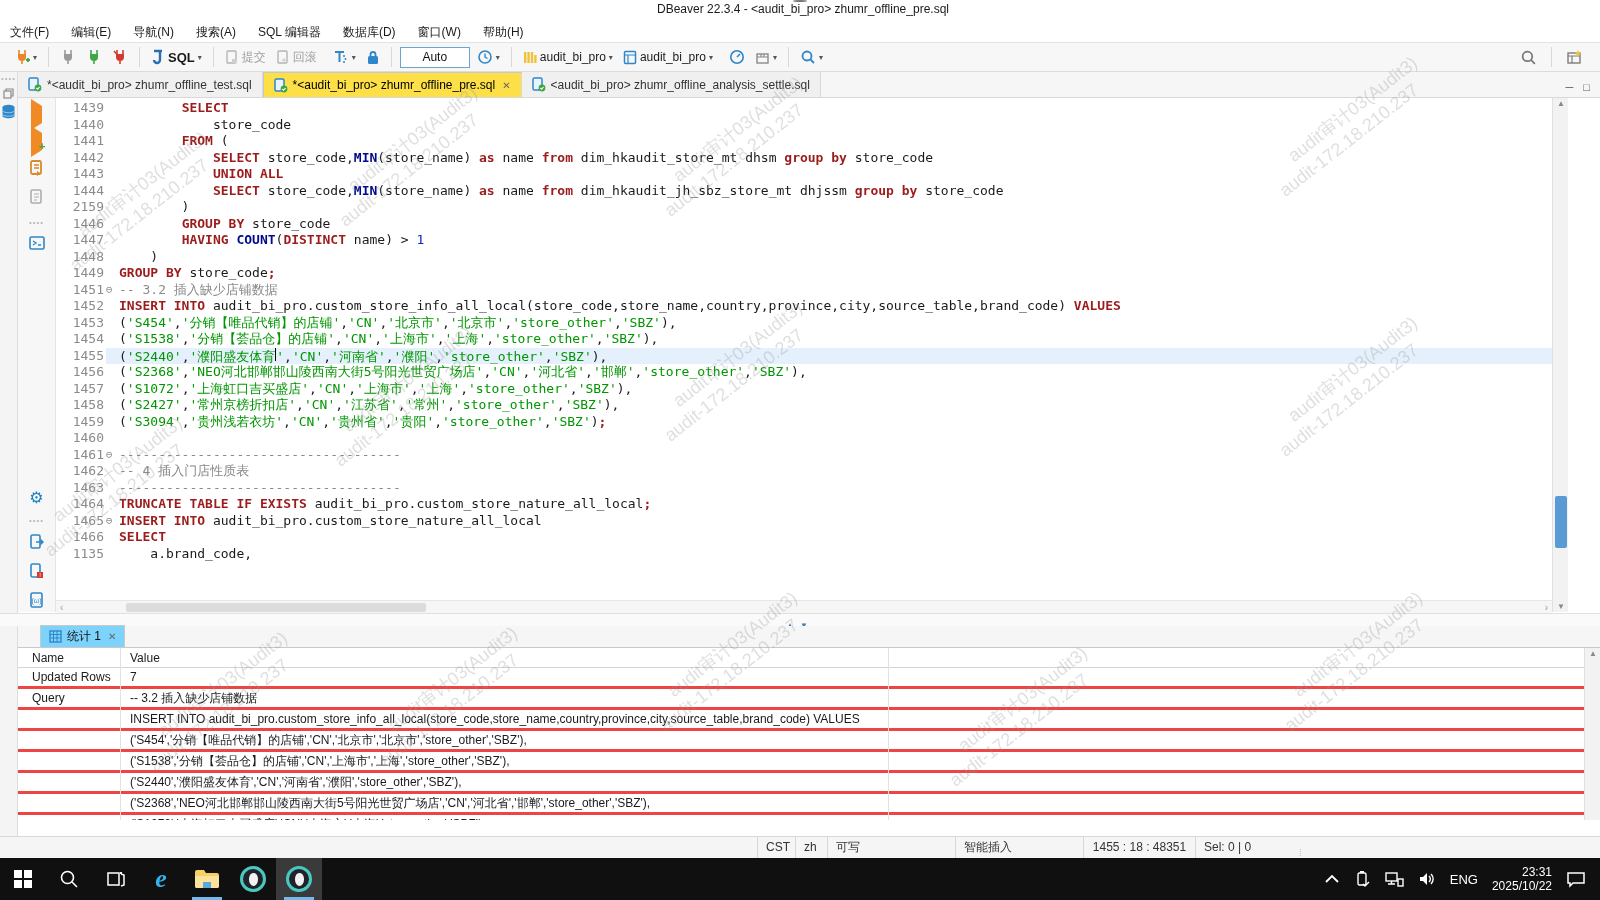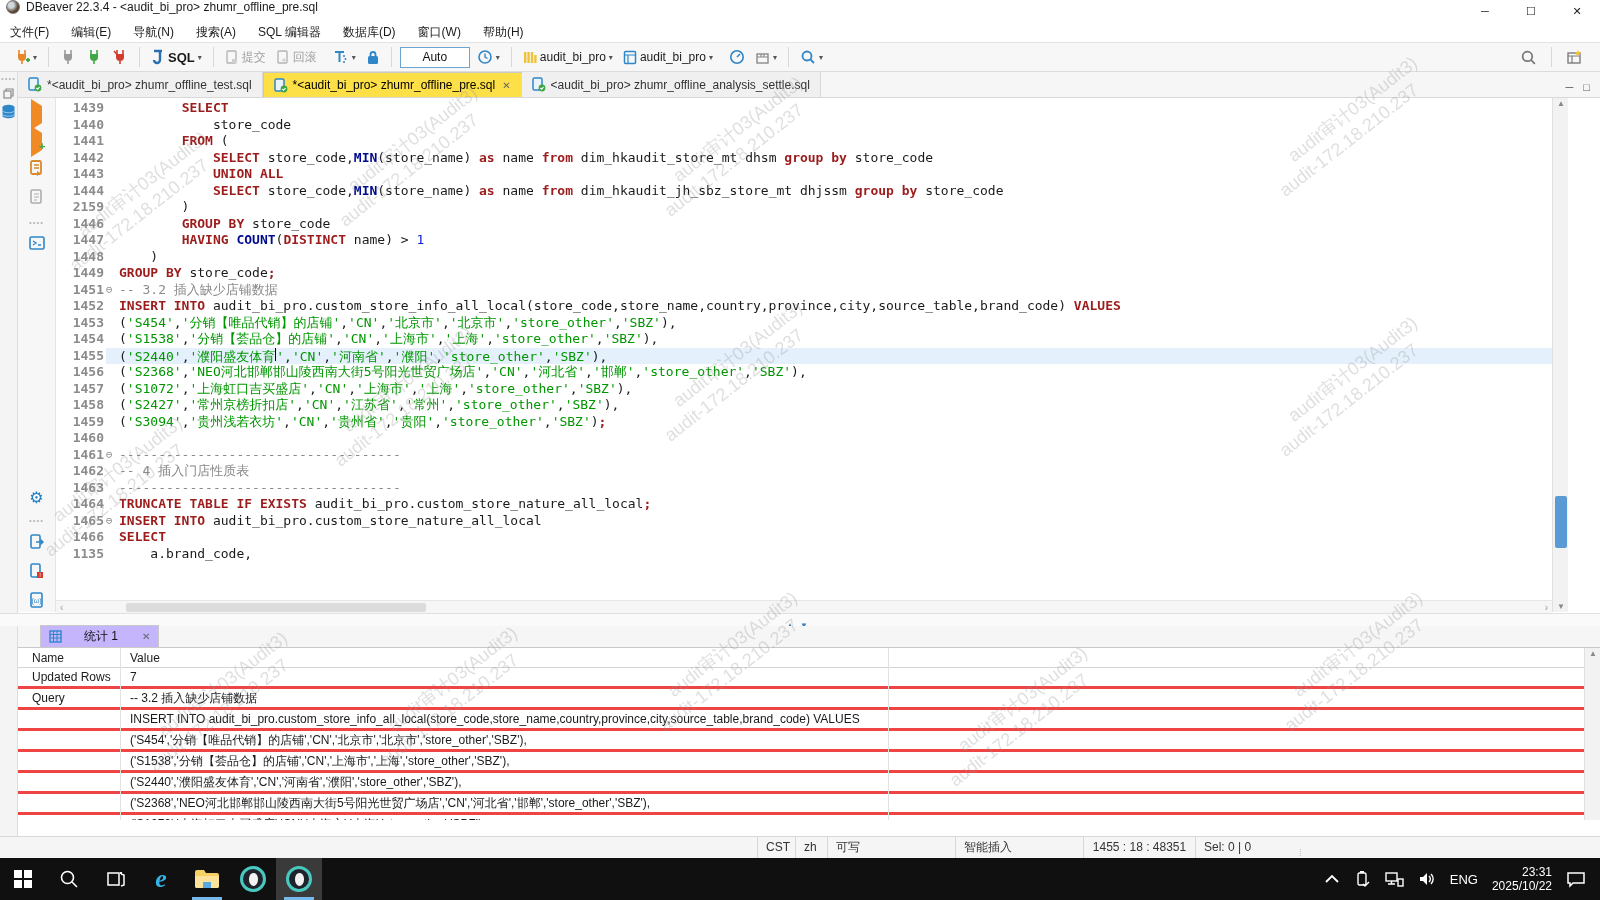--- a/index.html
+++ b/index.html
@@ -1,21 +1,21 @@
 <!DOCTYPE html>
 <html><head>
 <meta charset="utf-8">
 <style>
   * { margin:0; padding:0; box-sizing:border-box; }
   html,body { width:1600px; height:900px; overflow:hidden; }
   body { font-family:"Liberation Sans", sans-serif; background:#fff; position:relative; }
   .app { position:absolute; inset:0; }
 
   
-  .titlebar { position:absolute; left:0; top:0; width:1600px; height:22px; background:#fff; display:flex; padding-left:6px; }
+  .titlebar { position:absolute; left:0; top:0; width:1600px; height:22px; background:#fff; display:flex; align-items:center; padding-left:6px;flex-direction:column; }
   .app-logo { width:14px; height:14px; border-radius:50%; background:radial-gradient(circle at 35% 35%, #cfd8dc 25%, #5d4a3a 60%, #3a2d22 100%); border:1px solid #777; margin-right:6px; }
   .title-text { font-size:12px; color:#1a1a1a; }
   .win-controls { margin-left:auto; display:flex; height:22px; }
   .win-btn { width:46px; height:22px; display:flex; align-items:center; justify-content:center; font-size:11px; color:#222; }
 
   
   .menubar { position:absolute; left:0; top:22px; width:1600px; height:20px; background:#fff; display:flex; align-items:center; padding-left:10px; gap:22px; }
   .menu-item { font-size:12px; color:#1a1a1a; }
 
   
@@ -42,21 +42,21 @@
 
   
   .ed-toolbar { position:absolute; left:18px; top:98px; width:38px; height:514px; background:#f7f7f7; border-right:1px solid #e4e4e4; display:flex; flex-direction:column; align-items:center; padding-top:8px; gap:9px; }
   .run-tri { width:0; height:0; border-left:11px solid #f08a24; border-top:7px solid transparent; border-bottom:7px solid transparent; }
   .ed-tb-spacer { flex:1; }
 
   
   .editor { position:absolute; left:56px; top:98px; width:1496px; height:502px; background:#fff; overflow:hidden; }
   .code-lines { position:absolute; left:0; top:2px; width:100%; font-family:"DejaVu Sans Mono", monospace; font-size:13px; line-height:16.5px; }
   .cl { display:flex; height:16.5px; white-space:pre; }
-  .ln { width:48px; text-align:right; color:#8b8b8b; flex:none;font-weight:bold; }
+  .ln { width:48px; text-align:right; color:#8b8b8b; flex:none; }
   .body { flex:1; display:flex; margin-left:2px; }
   .fold { width:13px; flex:none; color:#8f8f8f; font-size:11px; line-height:16.5px; }
   .code { flex:1; white-space:pre; }
   .cl.cur .body { background:#e4f1fc; }
   .tok-k { color:#9c1c1c; font-weight:bold; }
   .tok-f { color:#000a8c; font-weight:bold; }
   .tok-s { color:#009600; }
   .tok-n { color:#1422d6; }
   .tok-c { color:#8a8a8a; }
   .tok-p { color:#1a1a1a; }
@@ -68,21 +68,21 @@
   .hscroll { position:absolute; left:56px; top:600px; width:1496px; height:13px; background:#f6f6f6; border-top:1px solid #e6e6e6; }
   .hthumb { position:absolute; left:70px; top:2px; width:300px; height:9px; background:#dcdcdc; border-radius:2px; }
   .harrow { position:absolute; top:0; font-size:10px; color:#999; line-height:13px; }
 
   
   .sash { position:absolute; left:0; top:613px; width:1600px; height:13px; background:#fafafa; border-top:1px solid #e0e0e0; text-align:center; }
   .sash-chevrons { font-size:8px; color:#3f7fbf; letter-spacing:6px; line-height:12px; }
 
   
   .res-tabbar { position:absolute; left:18px; top:626px; width:1582px; height:22px; background:#f6f6f6; border-bottom:1px solid #c9c9c9; display:flex; align-items:flex-end; }
-  .res-tab { height:22px; background:#c4b5fd; border:1px solid #c9c9c9; border-bottom:none; display:flex; align-items:center; gap:22px; padding:0 8px; font-size:12px; color:#111; margin-left:22px; }
+  .res-tab { height:22px; background:#7dd3fc; border:1px solid #c9c9c9; border-bottom:none; display:flex; align-items:center; gap:5px; padding:0 8px; font-size:12px; color:#111; margin-left:22px; }
   .res-table { position:absolute; left:18px; top:648px; width:1566px; height:172px; background:#fff; overflow:hidden; font-size:12px; color:#1a1a1a; }
   .res-head { display:flex; height:20px; border-bottom:1px solid #d4d4d4; align-items:center; font-size:12px; color:#222; }
   .res-row { display:flex; height:21px; border-bottom:3px solid #ef4444; align-items:center; }
   .rc-name { width:102px; padding-left:14px; flex:none; }
   .rc-val { flex:1; padding-left:10px; white-space:nowrap; overflow:hidden; }
   .res-vline1 { position:absolute; left:102px; top:0; bottom:0; width:1px; background:#e2e2e2; }
   .res-vline2 { position:absolute; left:870px; top:0; bottom:0; width:1px; background:#e2e2e2; }
   .res-scroll { position:absolute; left:1584px; top:648px; width:16px; height:172px; background:#f2f2f2; border-left:1px solid #e0e0e0; }
 
   

